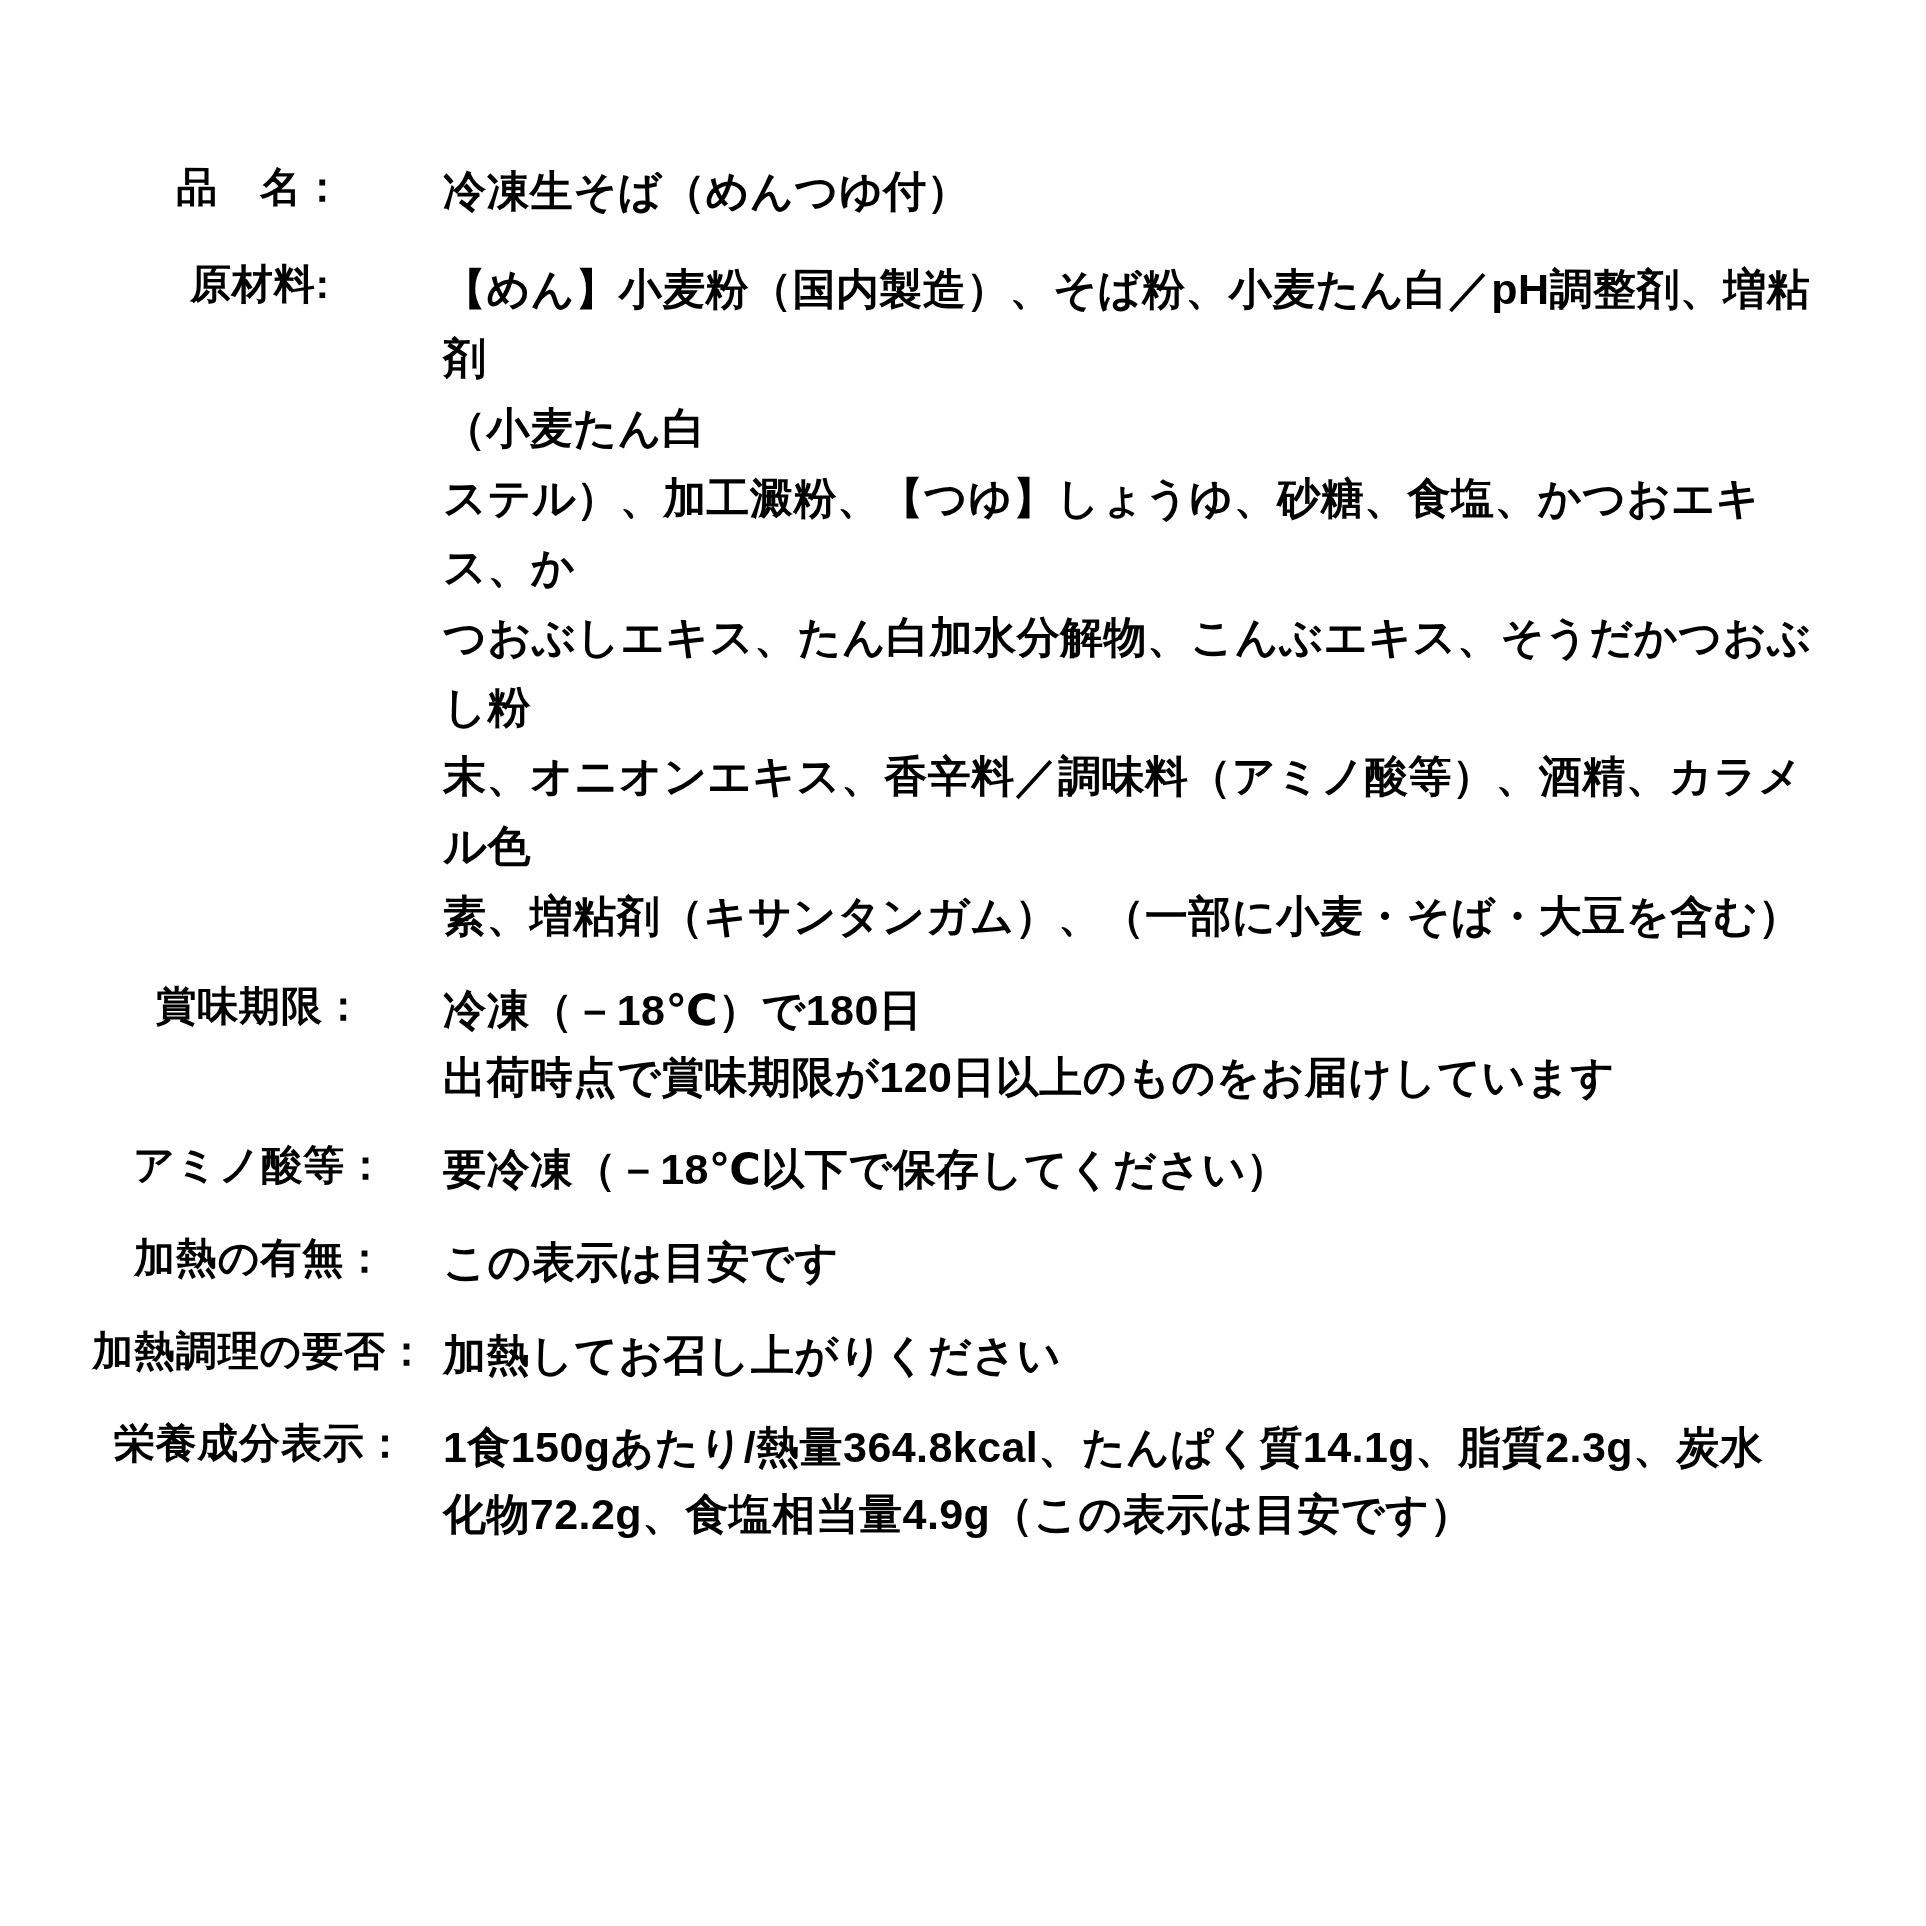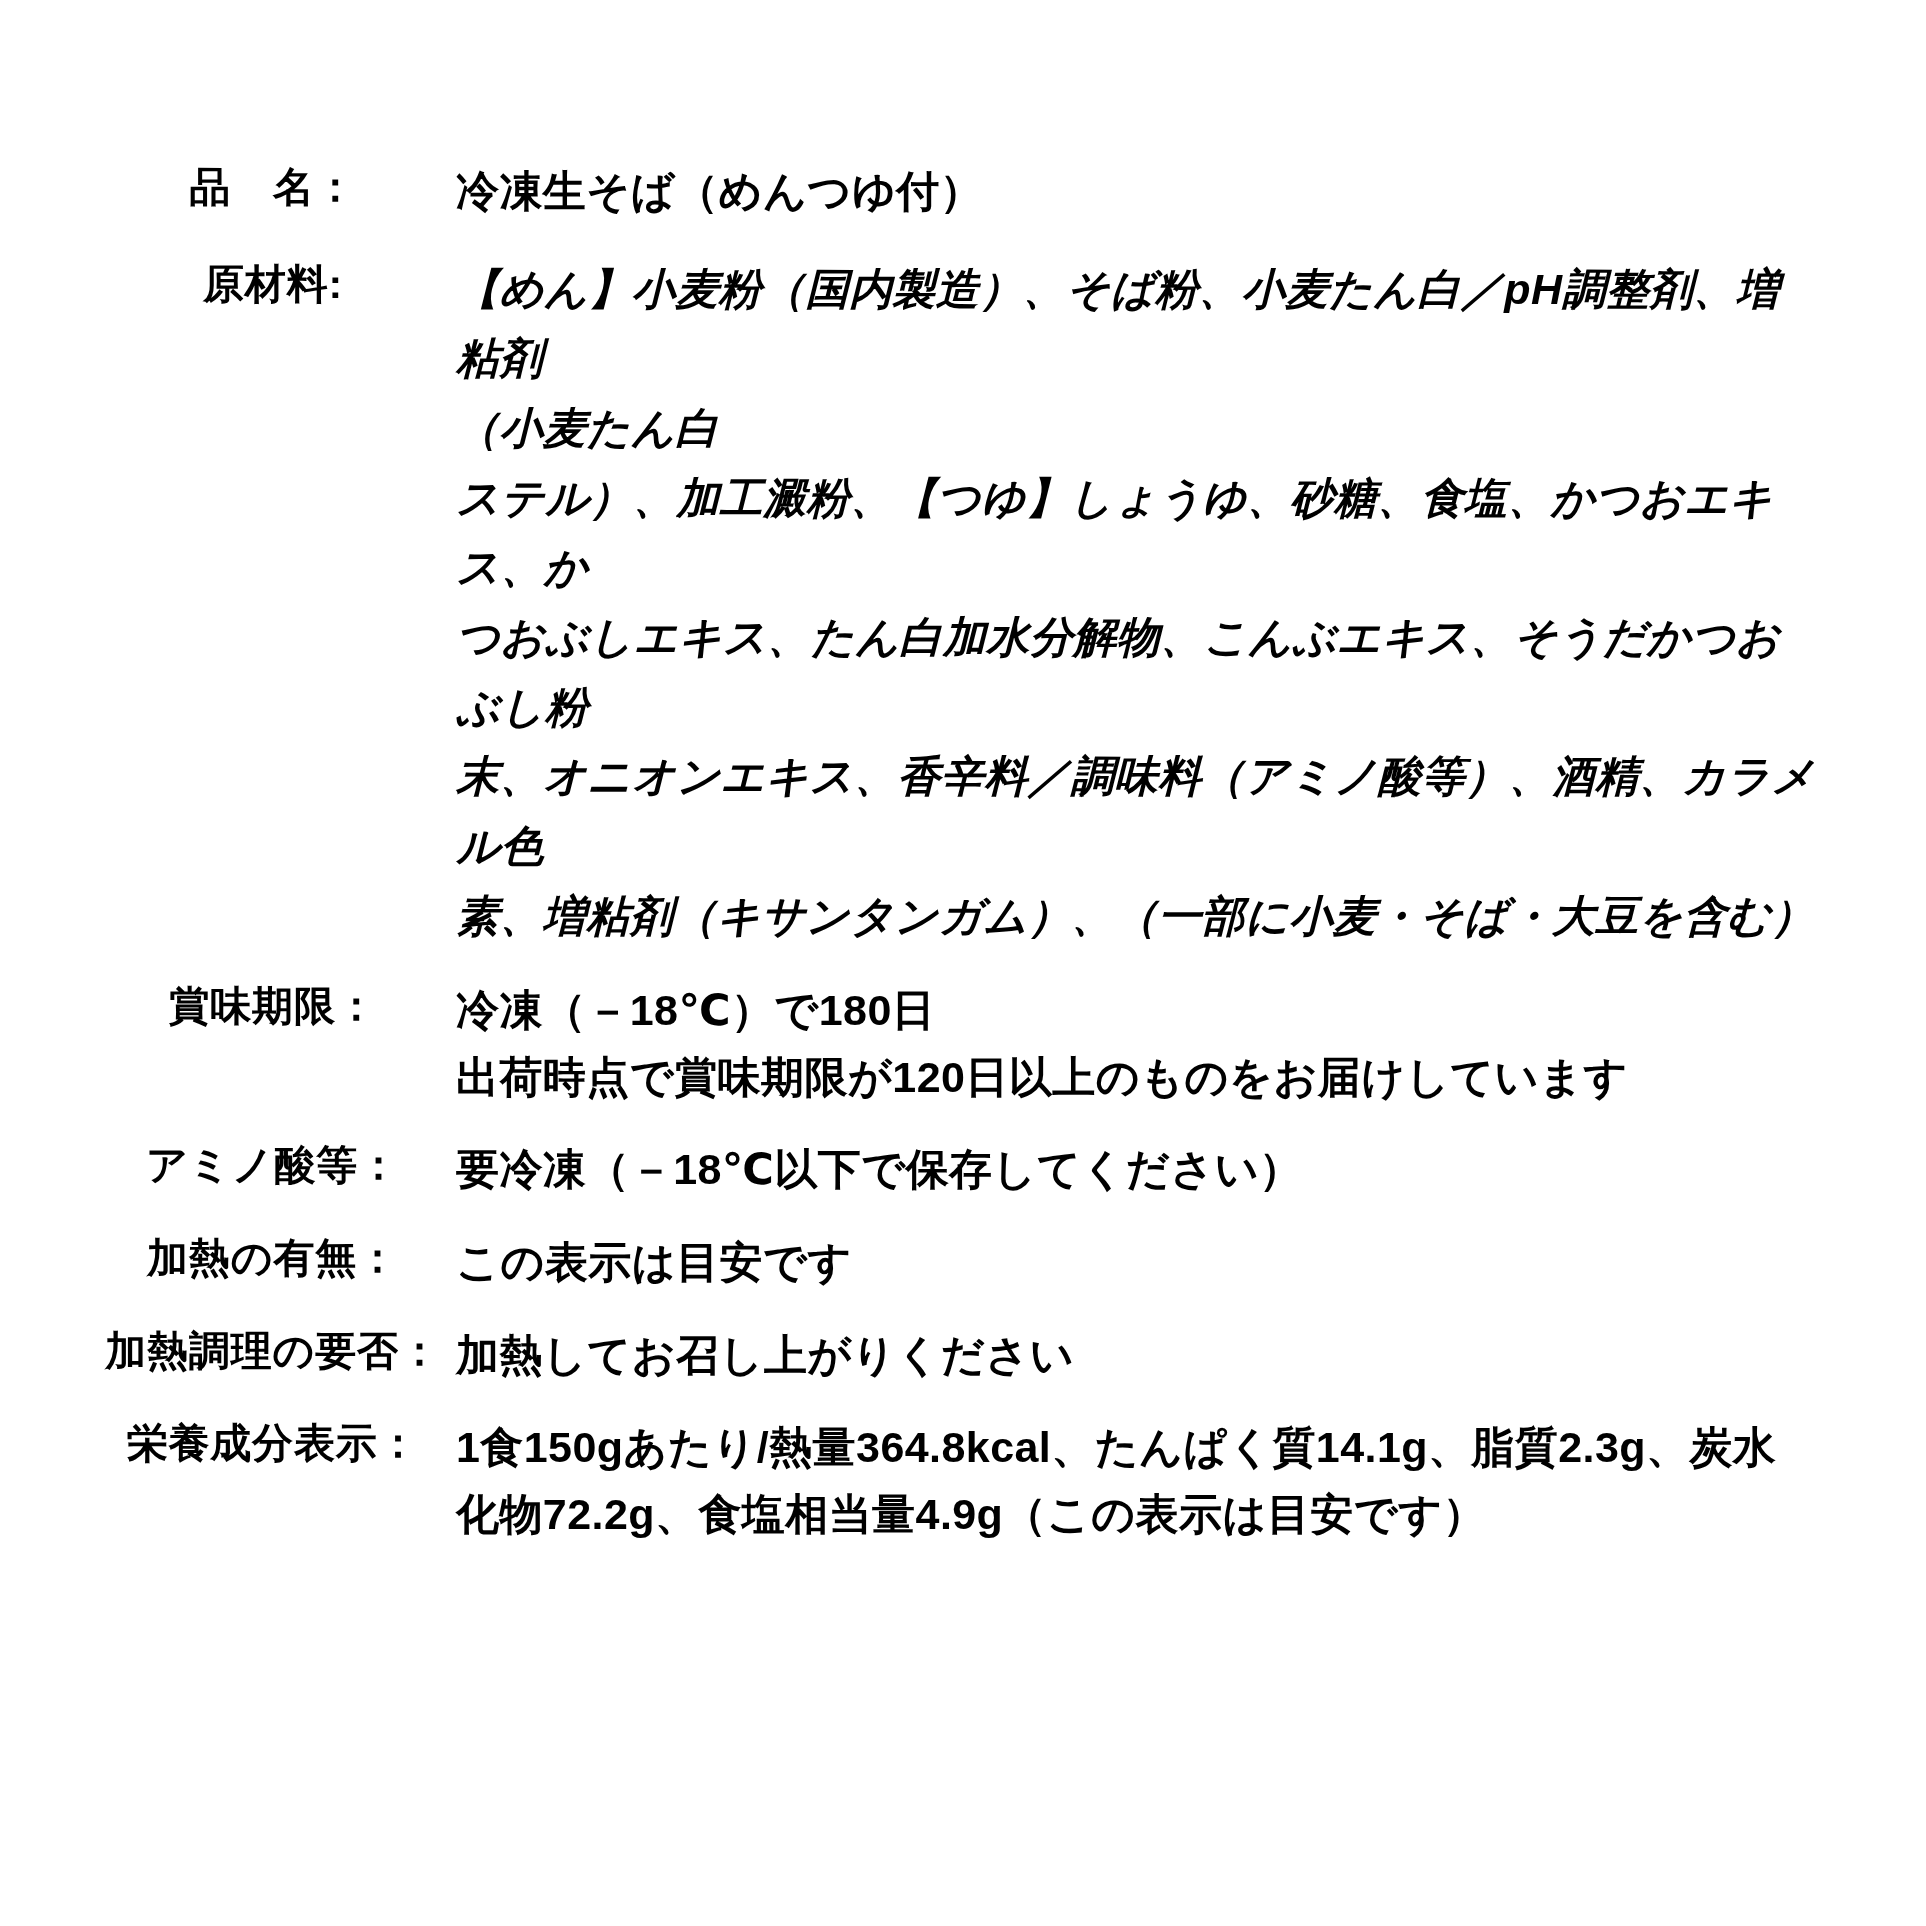--- a/index.html
+++ b/index.html
@@ -11,21 +11,20 @@
     width: 1927px;
     height: 1927px;
     font-family: "Liberation Sans", "DejaVu Sans", sans-serif;
     color: #000000;
     -webkit-font-smoothing: antialiased;
   }
 
   .label-sheet {
     padding: 158px 105px 0 77px;
     box-sizing: border-box;
-    margin-left: 13px;
   }
 
   .spec-table {
     border-collapse: collapse;
     width: 100%;
   }
 
   .spec-row {
     vertical-align: top;
   }
@@ -48,21 +47,20 @@
     letter-spacing: 0.01em;
   }
 
   .spec-desc .line {
     display: block;
   }
 
   
   .spec-row.ingredients .spec-desc .line {
     line-height: 1.62;
-    font-style: italic;
   }
 
   .spec-row.title .spec-term,
   .spec-row.title .spec-desc {
     padding-bottom: 30px;
   }
 </style>
 </head>
 <body>
 

